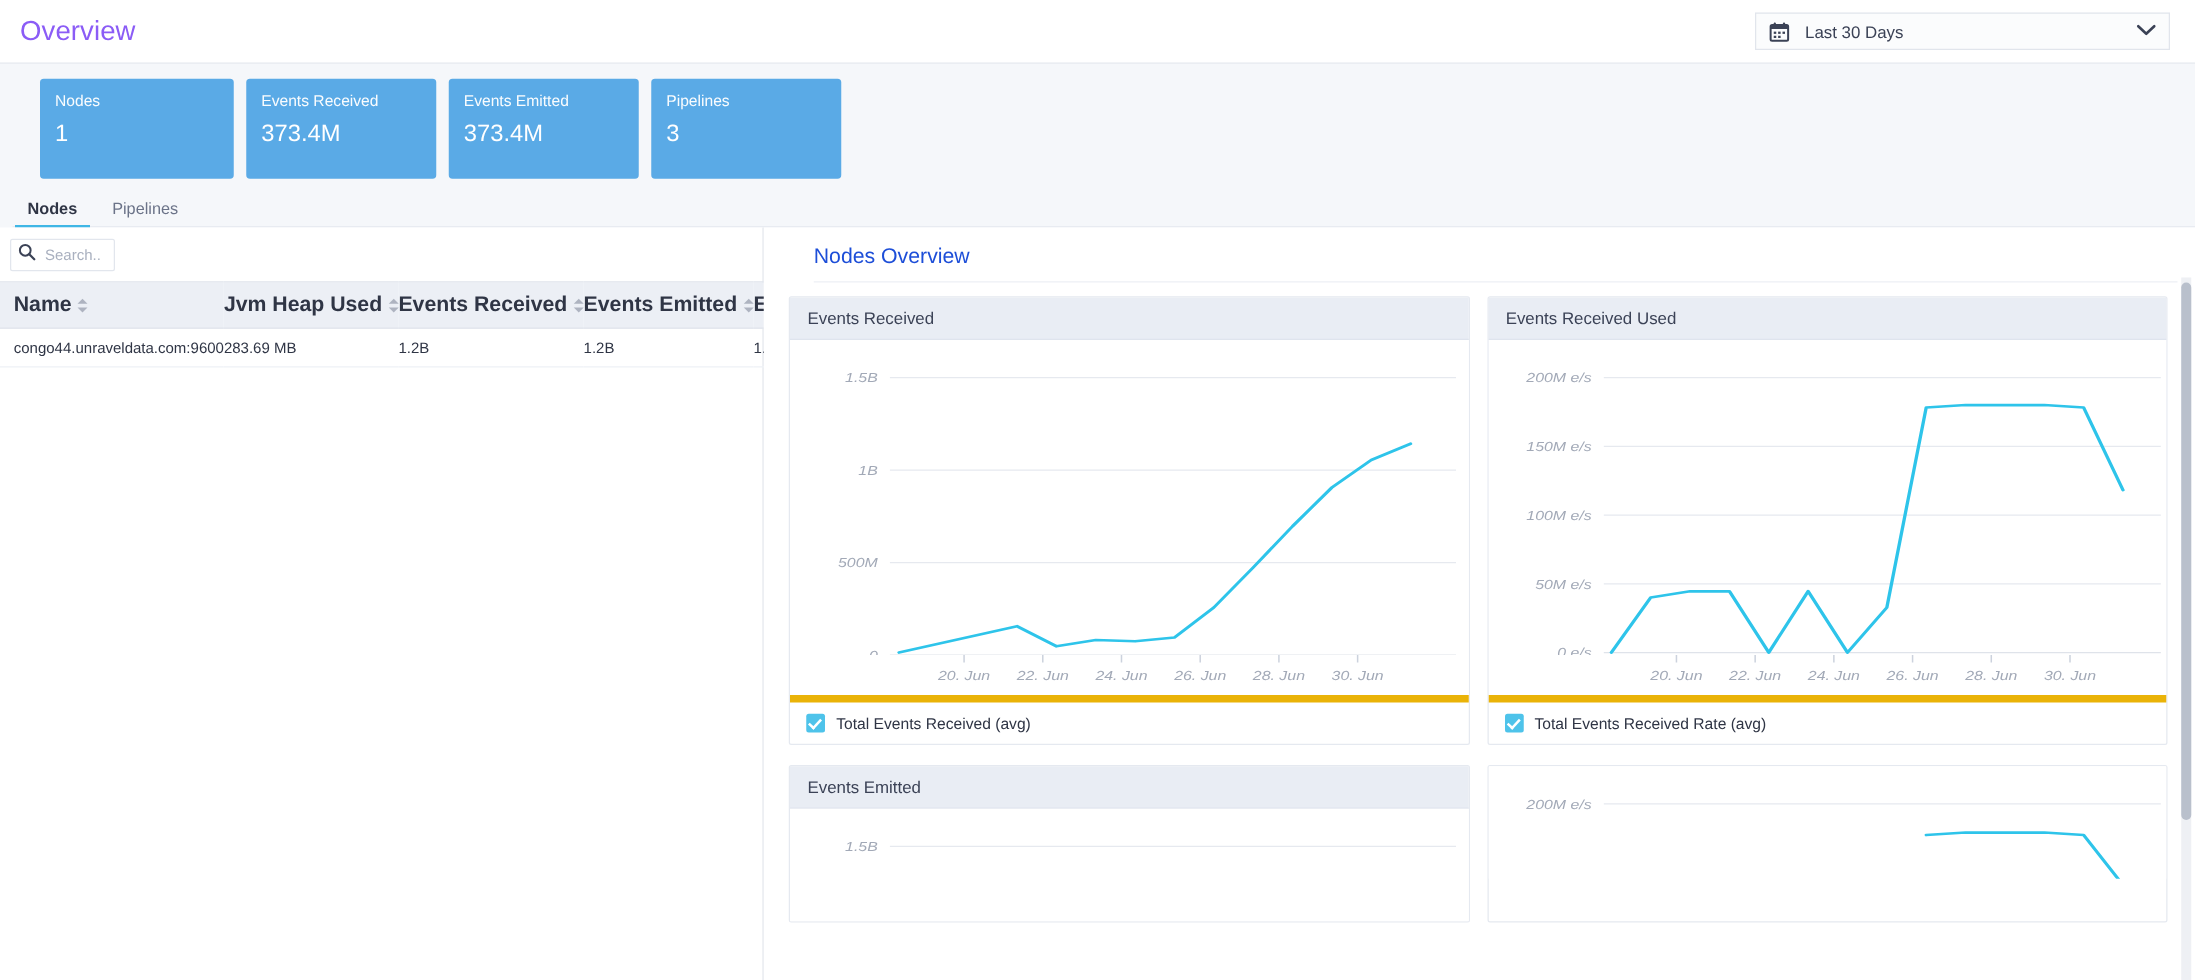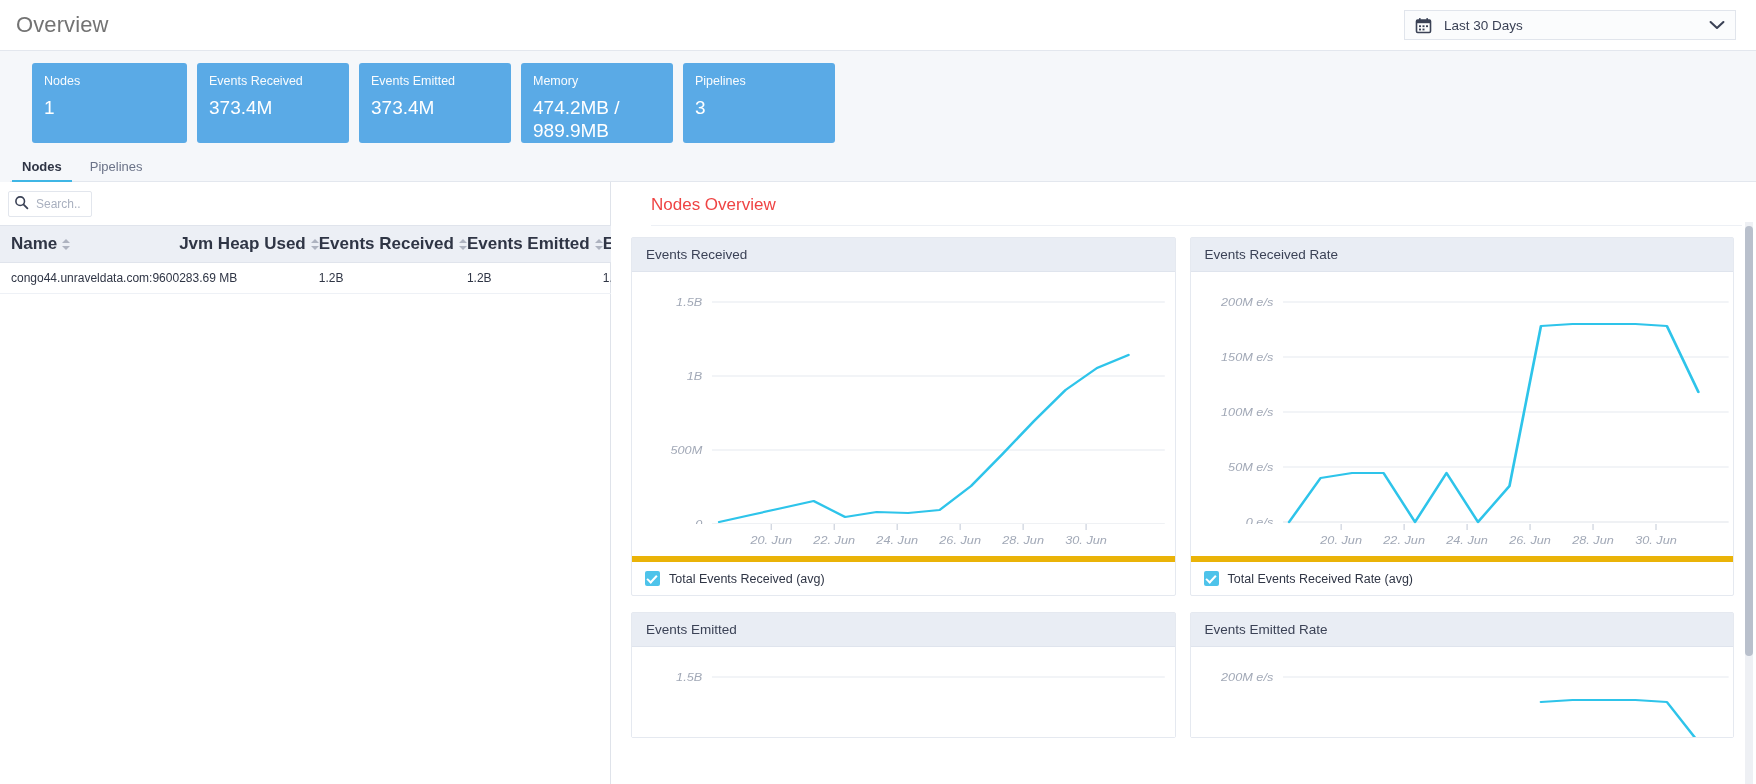--- a/index.html
+++ b/index.html
@@ -15,21 +15,21 @@
 
   
   .topbar {
     height: 51px; background: #ffffff;
     border-bottom: 1px solid #e3e7ee;
     display: flex; align-items: center;
     padding: 0 20px 0 8px;
     position: relative;
   }
   .page-title {
-    font-size: 22px; color: #737373; font-weight: 400;
+    font-size: 22px; color: #8b5cf6; font-weight: 400;
     letter-spacing: 0.1px; padding-left: 8px;
   }
   .topbar-right { margin-left: auto; display: flex; align-items: center; }
   .date-picker {
     width: 332px; height: 30px;
     border: 1px solid #e1e5ec; background: #fbfcfd;
     display: flex; align-items: center; padding: 0 10px;
     cursor: pointer;
   }
   .cal-icon { width: 17px; height: 17px; position: relative; flex: 0 0 auto; }
@@ -130,21 +130,21 @@
   .sort-ico:before { top: 0; border-bottom: 4px solid #8d94a5; }
   .sort-ico:after  { bottom: 0; border-top: 4px solid #8d94a5; }
 
   
   .right-panel {
     flex: 1 1 auto; background: #ffffff;
     display: flex; flex-direction: column;
     position: relative; overflow: hidden;
   }
   .right-title {
-    font-size: 17px; color: #ef4444; font-weight: 400;
+    font-size: 17px; color: #1d4ed8; font-weight: 400;
     padding: 13px 0 10px 20px;
     border-bottom: 1px solid #edf0f5;
     margin: 0 14px 0 20px;
     padding-left: 0;
   }
   .right-title-wrap { padding-left: 20px; }
   .charts-scroll {
     flex: 1 1 auto; overflow: hidden; position: relative;
     padding: 11px 22px 0 20px;
   }
@@ -232,24 +232,20 @@
     </div>
     <div class="kpi wide-1">
       <div class="kpi-label">Events Received</div>
       <div class="kpi-value">373.4M</div>
     </div>
     <div class="kpi wide-1">
       <div class="kpi-label">Events Emitted</div>
       <div class="kpi-value">373.4M</div>
     </div>
     <div class="kpi wide-1">
-      <div class="kpi-label">Memory</div>
-      <div class="kpi-value">474.2MB / 989.9MB</div>
-    </div>
-    <div class="kpi wide-1">
       <div class="kpi-label">Pipelines</div>
       <div class="kpi-value">3</div>
     </div>
   </div>
 
   <div class="tabs">
     <div class="tab active">Nodes</div>
     <div class="tab">Pipelines</div>
   </div>
 
@@ -369,21 +365,21 @@
                 <text class="ax-label" x="375" y="20" text-anchor="middle">30. Jun</text>
               </svg>
             </div>
             <div class="chart-legend">
               <span class="legend-check"></span>
               <span class="legend-label">Total Events Received (avg)</span>
             </div>
           </div>
 
           <div class="chart-card">
-            <div class="chart-head">Events Received Rate</div>
+            <div class="chart-head">Events Received Used</div>
             <div class="chart-body">
               <svg class="chart-svg" viewBox="0 0 448 252" preserveAspectRatio="none">
                 <g>
                   <line class="grid-line" x1="76" y1="30" x2="444" y2="30"></line>
                   <line class="grid-line" x1="76" y1="85" x2="444" y2="85"></line>
                   <line class="grid-line" x1="76" y1="140" x2="444" y2="140"></line>
                   <line class="grid-line" x1="76" y1="195" x2="444" y2="195"></line>
                   <line class="axis-line" x1="76" y1="250" x2="444" y2="250"></line>
                 </g>
                 <g>
@@ -428,21 +424,20 @@
             <div class="chart-head">Events Emitted</div>
             <div class="chart-body" style="height:90px;">
               <svg class="chart-svg" viewBox="0 0 448 90" preserveAspectRatio="none">
                 <line class="grid-line" x1="66" y1="30" x2="440" y2="30"></line>
                 <text class="ax-label" x="58" y="34" text-anchor="end">1.5B</text>
               </svg>
             </div>
           </div>
 
           <div class="chart-card">
-            <div class="chart-head">Events Emitted Rate</div>
             <div class="chart-body" style="height:90px;">
               <svg class="chart-svg" viewBox="0 0 448 90" preserveAspectRatio="none">
                 <line class="grid-line" x1="76" y1="30" x2="444" y2="30"></line>
                 <text class="ax-label" x="68" y="34" text-anchor="end">200M e/s</text>
                 <polyline class="series-line" points="289,55 315,53 341,53 367,53 393,55 419,95"></polyline>
               </svg>
             </div>
           </div>
 
         </div>

